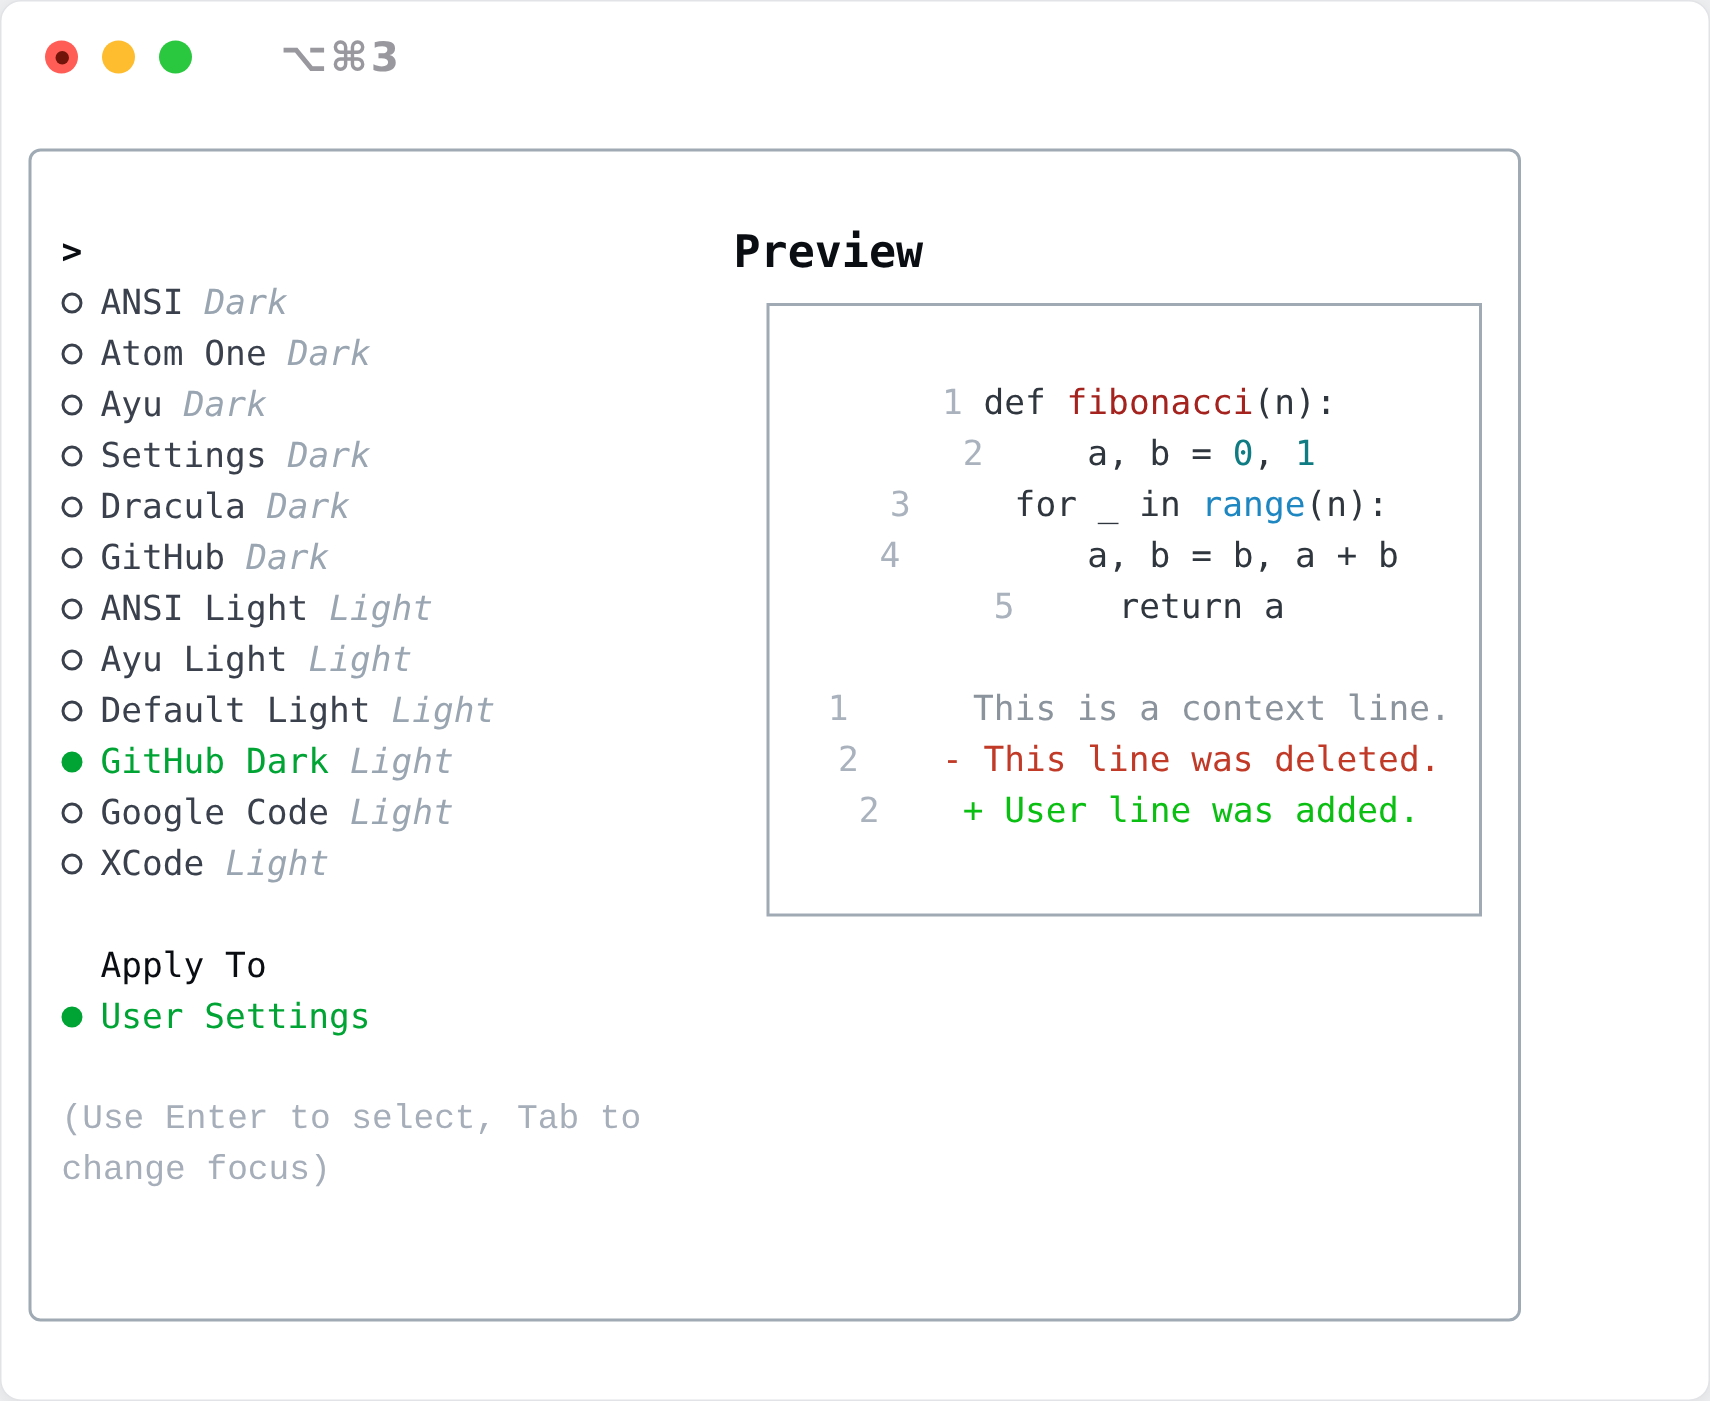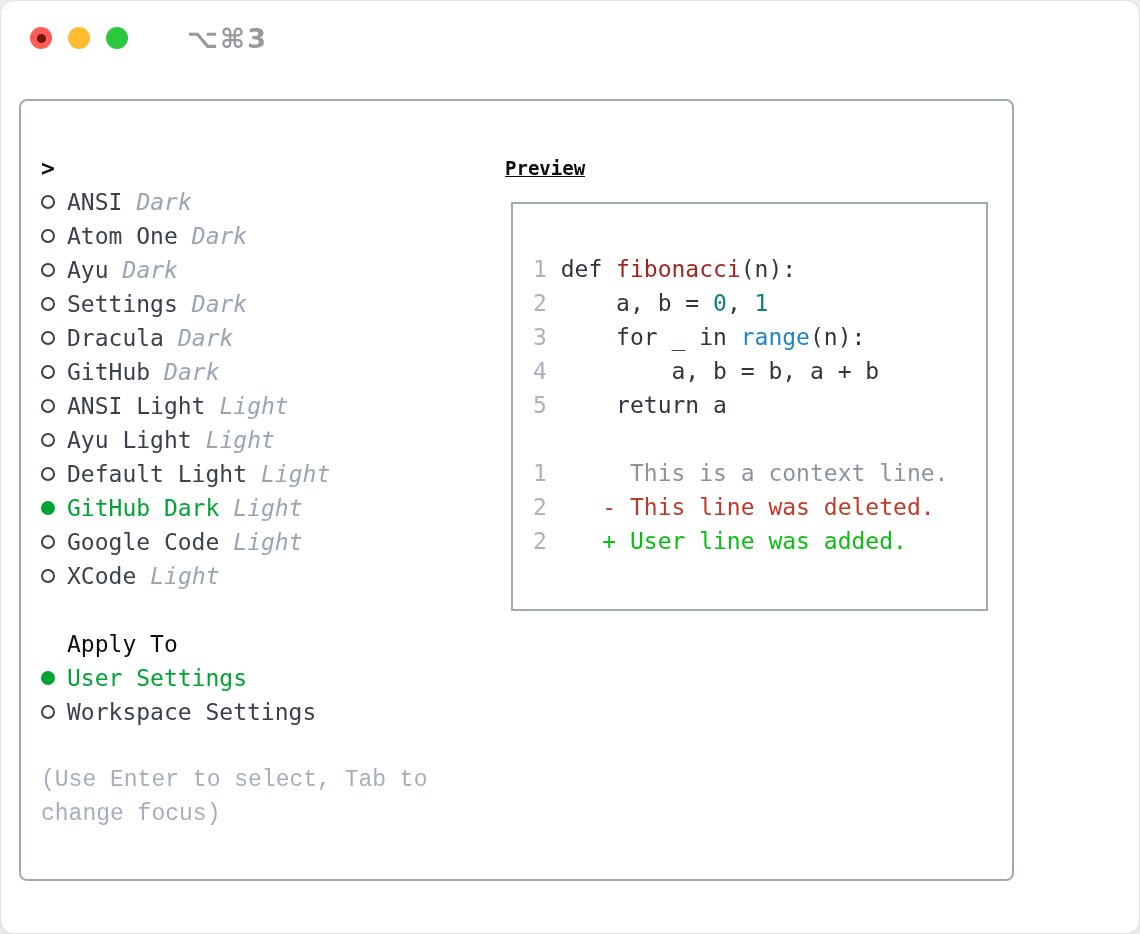--- a/index.html
+++ b/index.html
@@ -100,31 +100,32 @@
   .t-name.selected{color:var(--c-accent_green);}
   .t-variant{color:var(--c-muted_text);margin-left:14px;font-style:italic;}
   .hint{
     color:var(--c-hint_text);
     white-space:normal;
     width:420px;
     font-family:Liberation Mono, monospace;
   }
   
   .preview-title{
-    position:absolute;left:484px;top:50px;height:34px;
+    position:absolute;left:468px;top:50px;height:34px;
     display:flex;align-items:center;
-    font-size:19px;font-weight:700;color:var(--c-header_text);text-decoration:underline;
+    font-size:30px;font-weight:700;color:var(--c-header_text);
   }
   .preview-box{
     position:absolute;left:490px;top:101px;
     width:477px;height:409px;
     border:2px solid var(--c-panel_border);
     background:#fff;
     padding:48px 0 0 20px;
     overflow:hidden;
+    text-align:center;
   }
   .crow{
     margin:0;height:34px;line-height:34px;
     font-family:inherit;font-size:23px;
     white-space:pre;
   }
   .lnum{color:var(--c-line_number);}
   .tk-plain{color:var(--c-code_plain);}
   .tk-function{color:var(--c-code_function);}
   .tk-number{color:var(--c-code_number);}
@@ -171,21 +172,20 @@
 
       <div class="row"></div>
 
       <div class="row">
         <span class="marker"></span>
         <span class="apply-header-text">Apply To</span>
       </div>
 
       <div id="apply-list">
           <div class="row"><span class="marker"><span class="circle filled"></span></span><span class="t-name selected">User Settings</span></div>
-          <div class="row"><span class="marker"><span class="circle"></span></span><span class="t-name">Workspace Settings</span></div>
         </div>
 
       <div class="row"></div>
 
       <div class="hint">(Use Enter to select, Tab to change focus)</div>
     </div>
 
     <div class="preview-title">Preview</div>
 
     <div class="preview-box">

